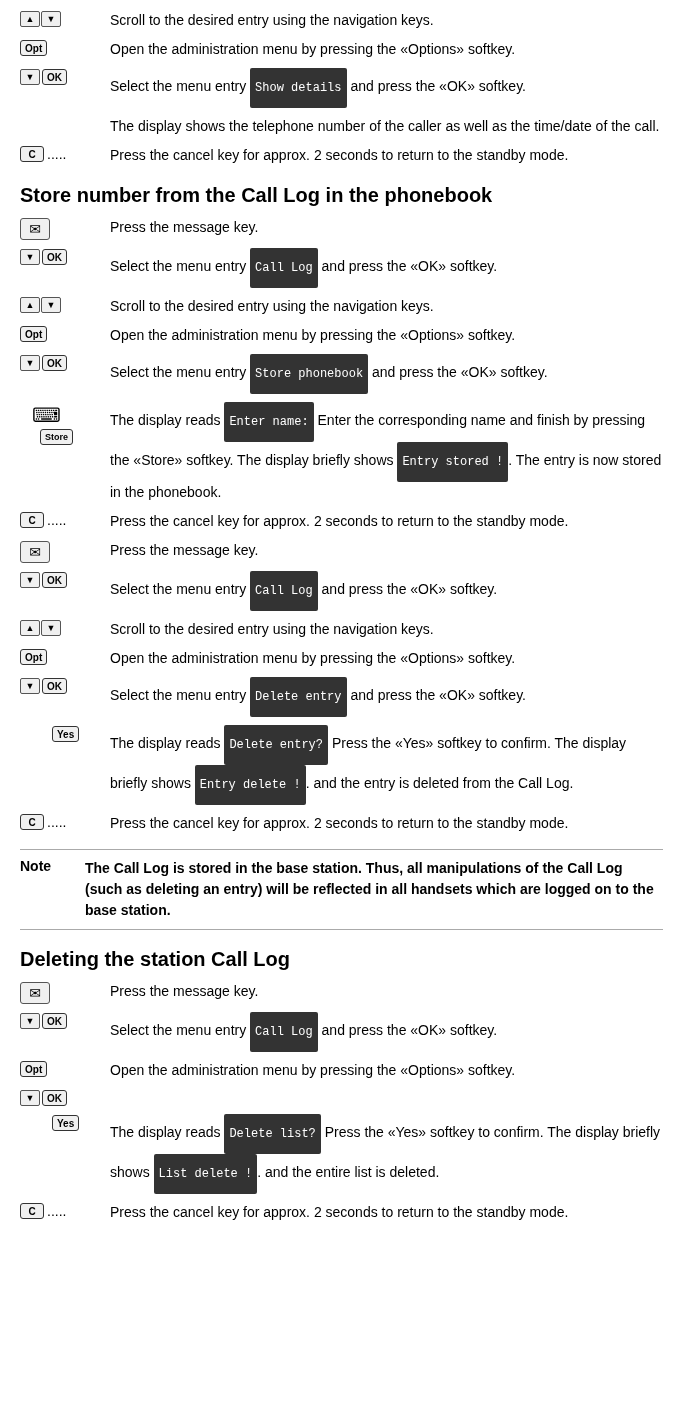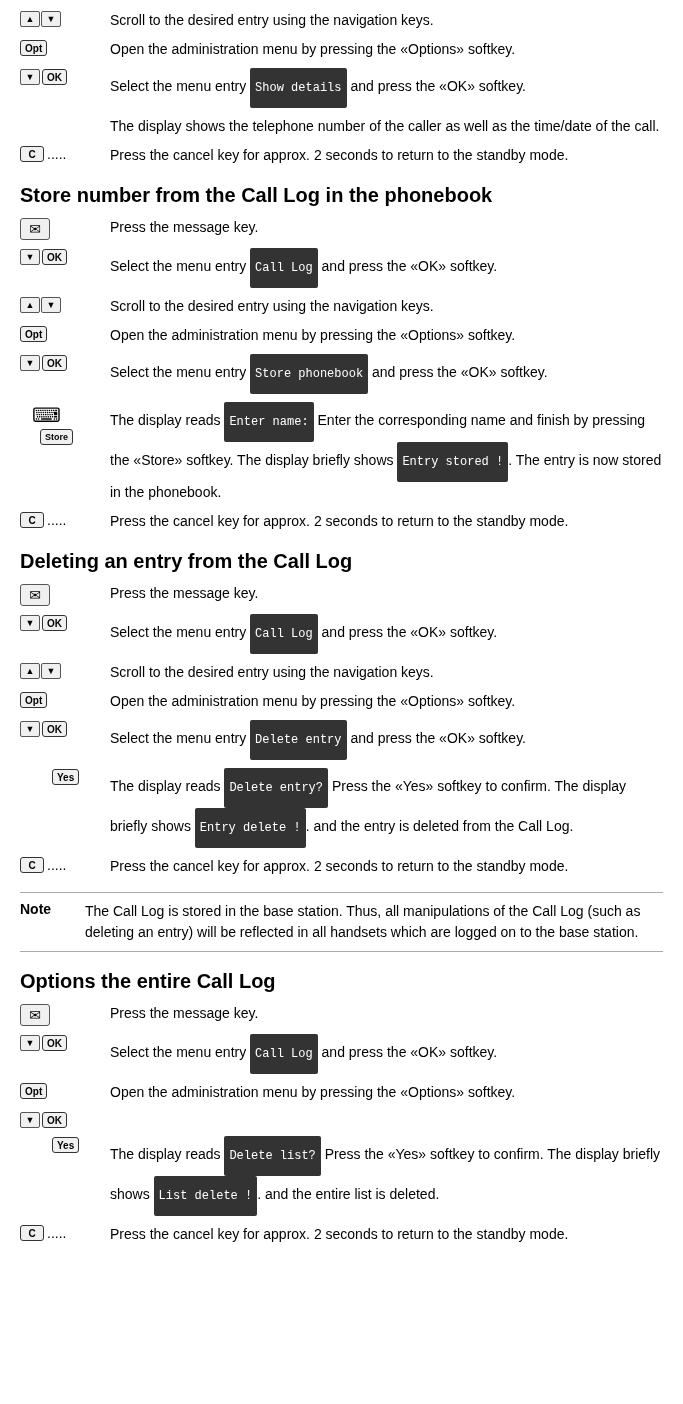--- a/index.html
+++ b/index.html
@@ -135,20 +135,21 @@
       display: flex;
       gap: 15px;
       justify-content: flex-end;
     }
     .note-label {
       font-weight: bold;
       min-width: 50px;
     }
     .note-text {
       line-height: 1.5;
+      font-weight: bold;
     }
   </style>
 </head>
 <body>
 
 <div>
 
   <div class="instruction-row">
     <div class="icon-col">
       <div class="nav-arrows">
@@ -259,21 +260,20 @@
       <div class="dots-row">
         <span class="btn btn-c">C</span>
         <span>.....</span>
       </div>
     </div>
     <div class="text-col">Press the cancel key for approx. 2 seconds to return to the standby mode.</div>
   </div>
 </div>
 
 <div>
-  <div class="section-title">Deleting an entry from the Call Log</div>
 
   <div class="instruction-row">
     <div class="icon-col">
       <span class="msg-icon">✉</span>
     </div>
     <div class="text-col">Press the message key.</div>
   </div>
 
   <div class="instruction-row">
     <div class="icon-col">
@@ -331,21 +331,21 @@
     <div class="text-col">Press the cancel key for approx. 2 seconds to return to the standby mode.</div>
   </div>
 </div>
 
 <div class="note-box">
   <div class="note-label">Note</div>
   <div class="note-text">The Call Log is stored in the base station. Thus, all manipulations of the Call Log (such as deleting an entry) will be reflected in all handsets which are logged on to the base station.</div>
 </div>
 
 <div>
-  <div class="section-title">Options the entire Call Log</div>
+  <div class="section-title">Deleting the station Call Log</div>
 
   <div class="instruction-row">
     <div class="icon-col">
       <span class="msg-icon">✉</span>
     </div>
     <div class="text-col">Press the message key.</div>
   </div>
 
   <div class="instruction-row">
     <div class="icon-col">

